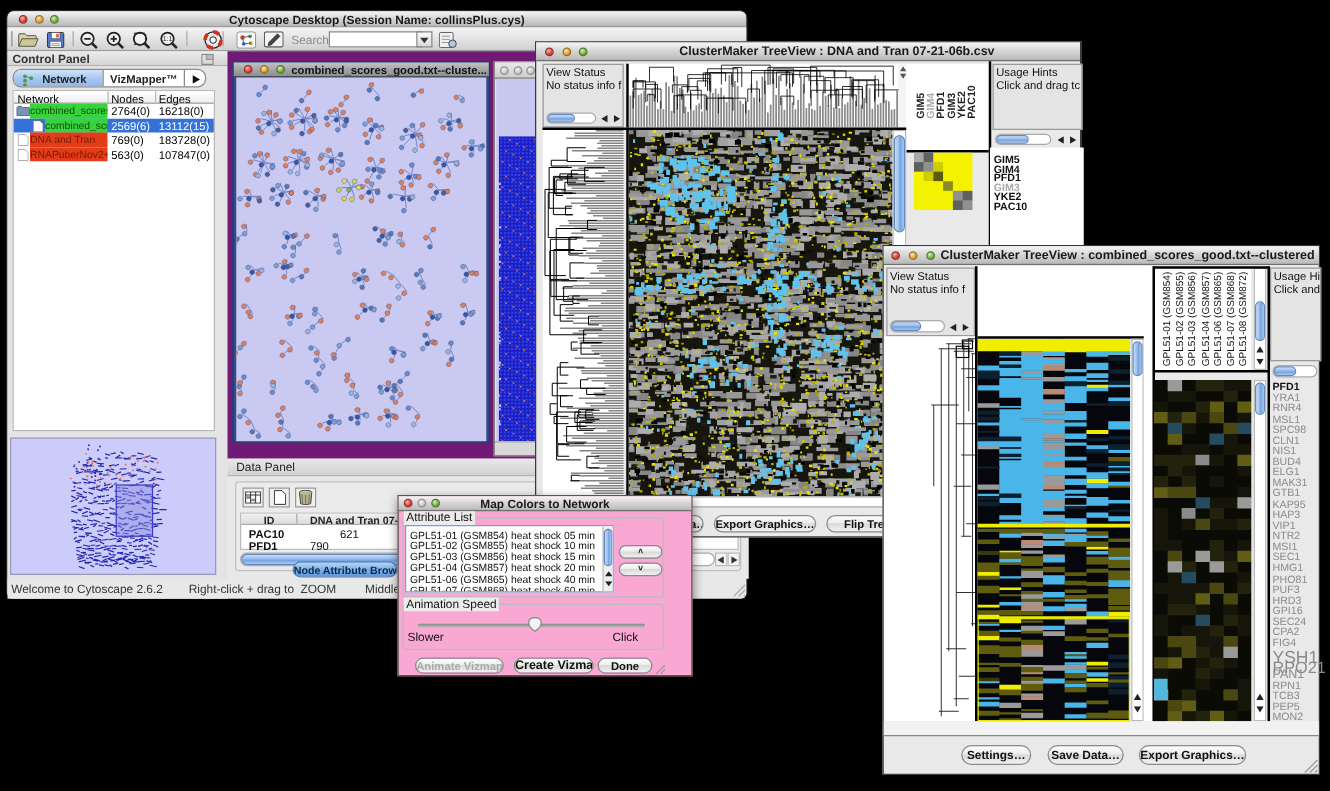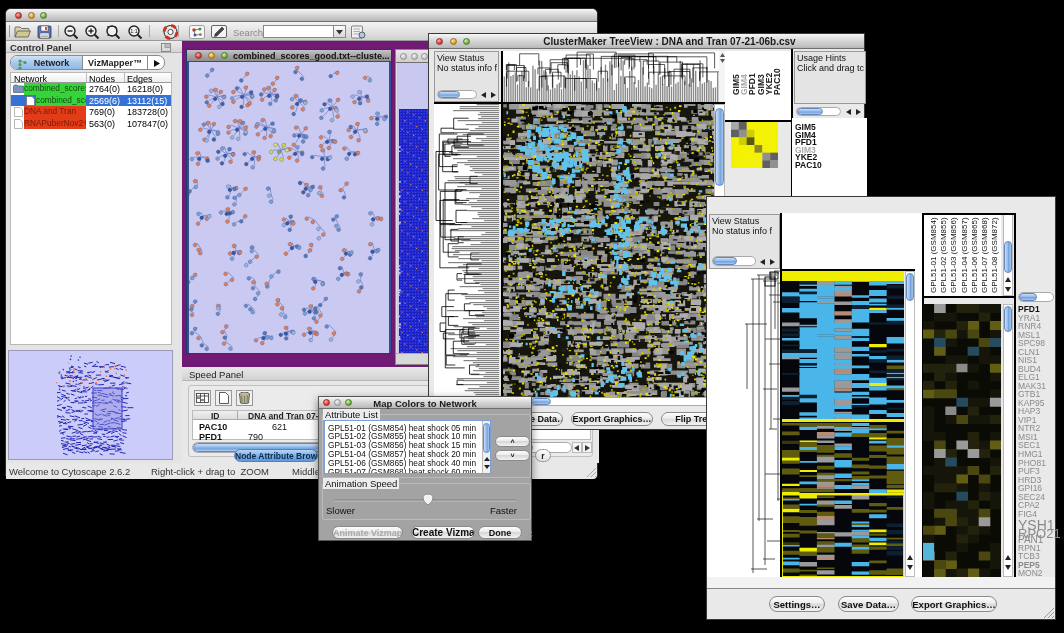--- a/index.html
+++ b/index.html
@@ -14,20 +14,21 @@
 .aquabtn { position:absolute; background:linear-gradient(#fdfdfd, #ececec 45%, #d8d8d8 50%, #f2f2f2); border:1px solid #8a8a8a; border-radius:8px; text-align:center; font-weight:bold; color:#111; white-space:nowrap; overflow:hidden; }
 .scrolltrack { position:absolute; background:#fff; border:1px solid #aaa; border-radius:7px; }
 .scrollthumb { position:absolute; border-radius:6px; background:linear-gradient(#c7dcf8, #9dc0ee 40%, #74a3de 60%, #a8c8f0); border:1px solid #6688bb; }
 .vthumb { background:linear-gradient(90deg, #c7dcf8, #9dc0ee 40%, #74a3de 60%, #a8c8f0); border:1px solid #6688bb; position:absolute; border-radius:6px;}
 </style></head><body>
 <div class="abs" style="left:5px;top:8px;width:593px;height:470px;background:#e8e8e8;border-radius:6px 6px 4px 4px;border:1px solid #2a2a2a;">
     <div class="titlebar abs" style="left:0;top:0;width:100%;height:13px;border-radius:5px 5px 0 0;">
       <span class="tl red" style="left:9px;"></span>
       <span class="tl yel" style="left:21.5px;"></span>
       <span class="tl grn" style="left:34px;"></span>
+      <div class="ttext" style="top:1.5px;font-size:9.5px;">Cytoscape Desktop (Session Name: collinsPlus.cys)</div>
     </div>
     <div class="abs" style="left:0;top:13px;width:100%;height:19px;background:linear-gradient(#f4f4f4,#dcdcdc 70%,#cfcfcf);border-bottom:1px solid #9a9a9a;">
       <div class="abs" style="left:3px;top:3px;width:1px;height:12px;background:#bbb;border-left:1px solid #999;"></div>
       <svg class="abs" style="left:8px;top:2.5px;" width="17" height="14" viewBox="0 0 17 14">
 <path d="M1 12 L1 3 Q1 2 2 2 L6 2 L7.5 3.5 L14 3.5 Q15 3.5 15 4.5 L15 6" fill="#d8d2a8" stroke="#555" stroke-width="0.8"></path>
 <path d="M1 12 L3.5 6 L16.5 6 L14 12 Z" fill="#cfc88f" stroke="#555" stroke-width="0.8"></path>
       </svg>
       <svg class="abs" style="left:31px;top:2.5px;" width="15" height="14" viewBox="0 0 15 14">
 <rect x="1" y="1" width="13" height="12" rx="1" fill="#5b79c9" stroke="#333" stroke-width="0.8"></rect>
 <rect x="4" y="1" width="7" height="5" fill="#fff" stroke="#444" stroke-width="0.5"></rect>
@@ -261,21 +262,21 @@
             <path d="M26.1 35a1.9 1.9 0 1 0 0.01 0zM53.1 33a1.9 1.9 0 1 0 0.01 0zM80.1 32a1.9 1.9 0 1 0 0.01 0zM108.1 40a1.9 1.9 0 1 0 0.01 0zM141.1 45a1.9 1.9 0 1 0 0.01 0zM170.1 35a1.9 1.9 0 1 0 0.01 0zM188.1 55a1.9 1.9 0 1 0 0.01 0zM20.1 68a1.9 1.9 0 1 0 0.01 0zM48.1 66a1.9 1.9 0 1 0 0.01 0zM76.1 65a1.9 1.9 0 1 0 0.01 0zM110.1 72a1.9 1.9 0 1 0 0.01 0zM138.1 78a1.9 1.9 0 1 0 0.01 0zM166.1 68a1.9 1.9 0 1 0 0.01 0zM10.1 95a1.9 1.9 0 1 0 0.01 0zM36.1 92a1.9 1.9 0 1 0 0.01 0zM63.1 95a1.9 1.9 0 1 0 0.01 0zM106.1 90a1.9 1.9 0 1 0 0.01 0zM133.1 95a1.9 1.9 0 1 0 0.01 0zM160.1 90a1.9 1.9 0 1 0 0.01 0zM40.9 126a1.9 1.9 0 1 0 0.01 0zM116.8 125a1.9 1.9 0 1 0 0.01 0zM12.7 153.8a1.9 1.9 0 1 0 0.01 0zM37.7 150a1.9 1.9 0 1 0 0.01 0zM98.3 159.4a1.9 1.9 0 1 0 0.01 0zM184.1 155.5a1.9 1.9 0 1 0 0.01 0zM44.7 189.1a1.9 1.9 0 1 0 0.01 0zM103 184.1a1.9 1.9 0 1 0 0.01 0zM157 189.7a1.9 1.9 0 1 0 0.01 0zM183.5 187.8a1.9 1.9 0 1 0 0.01 0zM126.2 218a1.9 1.9 0 1 0 0.01 0zM152.9 211a1.9 1.9 0 1 0 0.01 0zM120.6 247.8a1.9 1.9 0 1 0 0.01 0zM74.4 274.2a1.9 1.9 0 1 0 0.01 0zM96.9 269.8a1.9 1.9 0 1 0 0.01 0zM121.2 269a1.9 1.9 0 1 0 0.01 0z" fill="#3355aa" stroke="#445588" stroke-width="0.35"></path>
             <path d="M97.8 85.8a1.9 1.9 0 1 0 0.01 0zM82.1 88.1a1.9 1.9 0 1 0 0.01 0zM94.6 81.4a1.9 1.9 0 1 0 0.01 0z" fill="#c8d850" stroke="#445588" stroke-width="0.35"></path>
             <path d="M92.6 95.6a1.9 1.9 0 1 0 0.01 0zM86.3 95a1.9 1.9 0 1 0 0.01 0z" fill="#d8d840" stroke="#445588" stroke-width="0.35"></path>
             <path d="M86.4 80.9a1.9 1.9 0 1 0 0.01 0zM97.9 86.2a1.9 1.9 0 1 0 0.01 0z" fill="#e0e060" stroke="#445588" stroke-width="0.35"></path>
             <path d="M90.1 88a1.9 1.9 0 1 0 0.01 0z" fill="#88aa66" stroke="#445588" stroke-width="0.35"></path>
           </svg></div>
       </div>
     </div>
     <div class="abs" style="left:176px;top:358px;width:417px;height:96px;background:#e8e8e8;">
       <div class="abs" style="left:0;top:0;width:100%;height:14px;background:linear-gradient(#e8e8e8,#d2d2d2);border-bottom:1px solid #b5b5b5;">
-        <span class="abs" style="left:7px;top:2px;font-size:9.5px;color:#222;">Speed Panel</span>
+        <span class="abs" style="left:7px;top:2px;font-size:9.5px;color:#222;">Data Panel</span>
       </div>
       <div class="abs" style="left:6px;top:18px;width:405px;height:72px;background:#ebebeb;border:1px solid #c0c0c0;border-radius:3px;">
         <div class="abs" style="left:5px;top:4px;width:17px;height:16px;border:1px solid #999;background:#f0f0f0;"></div>
         <svg class="abs" style="left:7px;top:7px;" width="13" height="10">
           <rect x="0.5" y="0.5" width="12" height="9" fill="#fff" stroke="#333" stroke-width="0.8"></rect>
           <line x1="0.5" y1="3" x2="12.5" y2="3" stroke="#333" stroke-width="0.8"></line>
           <line x1="4.5" y1="0.5" x2="4.5" y2="9.5" stroke="#333" stroke-width="0.8"></line>
           <line x1="8.5" y1="0.5" x2="8.5" y2="9.5" stroke="#333" stroke-width="0.8"></line>
           <rect x="1" y="4" width="3" height="2" fill="#888"></rect>
           <rect x="5" y="6" width="3" height="2" fill="#888"></rect>
@@ -777,20 +778,26 @@
       </svg></div>
     <div class="abs" style="left:285px;top:70px;width:11px;height:293px;background:#fff;border:1px solid #bbb;"></div>
     <div class="vthumb" style="left:286px;top:74px;width:9px;height:78px;"></div>
     <div class="scrolltrack" style="left:72px;top:363px;width:216px;height:9px;border-radius:5px;"></div>
     <div class="scrollthumb" style="left:102px;top:364px;width:20px;height:7px;"></div>
     <div class="aquabtn" style="left:84px;top:378px;width:50px;height:14px;font-size:9px;line-height:13px;">Save Data…</div>
     <div class="aquabtn" style="left:142px;top:378px;width:82px;height:14px;font-size:9px;line-height:13px;">Export Graphics…</div>
     <div class="aquabtn" style="left:232px;top:378px;width:80px;height:14px;font-size:9px;line-height:13px;">Flip Tree No</div>
   </div>
 <div class="abs" style="left:706px;top:196px;width:350px;height:424px;background:#e9e9e9;border:1px solid #3a3a3a;">
+    <div class="titlebar abs" style="left:0;top:0;width:100%;height:15px;">
+      <span class="tl red" style="left:6px;"></span>
+      <span class="tl yel" style="left:20px;"></span>
+      <span class="tl grn" style="left:34px;"></span>
+      <div class="ttext" style="top:2px;left:44px;right:2px;font-size:10px;white-space:nowrap;overflow:hidden;">ClusterMaker TreeView : combined_scores_good.txt--clustered</div>
+    </div>
     <div class="abs" style="left:2px;top:17px;width:71px;height:55px;background:#e4e4e4;border:1px solid #999;">
       <div class="abs" style="left:2px;top:1px;font-size:9px;color:#111;">View Status<br>No status info f</div>
       <div class="scrolltrack" style="left:2px;top:41px;width:44px;height:10px;"></div>
       <div class="scrollthumb" style="left:3px;top:42px;width:24px;height:8px;"></div>
       <svg class="abs" style="left:50px;top:44px;" width="6" height="6">
         <path d="M5 0 L5 6 L0 3 Z" fill="#222"></path>
       </svg>
       <svg class="abs" style="left:60px;top:44px;" width="6" height="6">
         <path d="M0 0 L0 6 L5 3 Z" fill="#222"></path>
       </svg>
@@ -888,20 +895,23 @@
       </svg></div>
     <div class="abs" style="left:296px;top:107px;width:10px;height:273px;background:#fff;border:1px solid #bbb;"></div>
     <div class="vthumb" style="left:297px;top:109px;width:8px;height:26px;"></div>
     <svg class="abs" style="left:298px;top:358px;" width="6" height="6">
       <path d="M0 5 L3 0 L6 5 Z" fill="#222"></path>
     </svg>
     <svg class="abs" style="left:298px;top:368px;" width="6" height="6">
       <path d="M0 0 L3 5 L6 0 Z" fill="#222"></path>
     </svg>
     <div class="abs" style="left:307px;top:16px;width:2px;height:364px;background:#000;"></div>
+    <div class="abs" style="left:309px;top:17px;width:41px;height:75px;background:#e4e4e4;border:1px solid #999;">
+      <div class="abs" style="left:2px;top:1px;font-size:9px;color:#111;white-space:nowrap;">Usage Hi<br>Click and</div>
+    </div>
     <div class="scrolltrack" style="left:311px;top:95px;width:36px;height:10px;"></div>
     <div class="scrollthumb" style="left:312px;top:96px;width:18px;height:8px;"></div>
     <div class="abs" style="left:311px;top:107.00px;font-size:8.5px;font-weight:bold;color:#111;">PFD1</div>
     <div class="abs" style="left:311px;top:115.53px;font-size:8.5px;font-weight:normal;color:#8a8a8a;">YRA1</div>
     <div class="abs" style="left:311px;top:124.06px;font-size:8.5px;font-weight:normal;color:#8a8a8a;">RNR4</div>
     <div class="abs" style="left:311px;top:132.59px;font-size:8.5px;font-weight:normal;color:#8a8a8a;">MSL1</div>
     <div class="abs" style="left:311px;top:141.12px;font-size:8.5px;font-weight:normal;color:#8a8a8a;">SPC98</div>
     <div class="abs" style="left:311px;top:149.65px;font-size:8.5px;font-weight:normal;color:#8a8a8a;">CLN1</div>
     <div class="abs" style="left:311px;top:158.18px;font-size:8.5px;font-weight:normal;color:#8a8a8a;">NIS1</div>
     <div class="abs" style="left:311px;top:166.71px;font-size:8.5px;font-weight:normal;color:#8a8a8a;">BUD4</div>
@@ -920,35 +930,35 @@
     <div class="abs" style="left:311px;top:277.60px;font-size:8.5px;font-weight:normal;color:#8a8a8a;">HRD3</div>
     <div class="abs" style="left:311px;top:286.13px;font-size:8.5px;font-weight:normal;color:#8a8a8a;">GPI16</div>
     <div class="abs" style="left:311px;top:294.66px;font-size:8.5px;font-weight:normal;color:#8a8a8a;">SEC24</div>
     <div class="abs" style="left:311px;top:303.19px;font-size:8.5px;font-weight:normal;color:#8a8a8a;">CPA2</div>
     <div class="abs" style="left:311px;top:311.72px;font-size:8.5px;font-weight:normal;color:#8a8a8a;">FIG4</div>
     <div class="abs" style="left:311px;top:320.25px;font-size:14px;font-weight:normal;color:#8a8a8a;">YSH1</div>
     <div class="abs" style="left:311px;top:328.78px;font-size:13px;font-weight:normal;color:#8a8a8a;">RPO21</div>
     <div class="abs" style="left:311px;top:337.31px;font-size:10px;font-weight:normal;color:#8a8a8a;">PAN1</div>
     <div class="abs" style="left:311px;top:345.84px;font-size:8.5px;font-weight:normal;color:#8a8a8a;">RPN1</div>
     <div class="abs" style="left:311px;top:354.37px;font-size:8.5px;font-weight:normal;color:#8a8a8a;">TCB3</div>
-    <div class="abs" style="left:311px;top:362.90px;font-size:8.5px;font-weight:bold;color:#8a8a8a;">PEP5</div>
+    <div class="abs" style="left:311px;top:362.90px;font-size:8.5px;font-weight:normal;color:#8a8a8a;">PEP5</div>
     <div class="abs" style="left:311px;top:371.43px;font-size:8.5px;font-weight:normal;color:#8a8a8a;">MON2</div>
     <div class="abs" style="left:0;top:380px;width:100%;height:12px;background:#f2f2f2;border-bottom:1px solid #888;"></div>
     <div class="aquabtn" style="left:62px;top:399px;width:56px;height:16px;font-size:9.5px;line-height:15px;border-radius:9px;">Settings…</div>
     <div class="aquabtn" style="left:131px;top:399px;width:61px;height:16px;font-size:9.5px;line-height:15px;border-radius:9px;">Save Data…</div>
     <div class="aquabtn" style="left:204px;top:399px;width:86px;height:16px;font-size:9.5px;line-height:15px;border-radius:9px;">Export Graphics…</div>
     <svg class="abs" style="left:336px;top:410px;" width="12" height="12">
       <g stroke="#999" stroke-width="1">
         <line x1="11" y1="1" x2="1" y2="11"></line>
         <line x1="11" y1="5" x2="5" y2="11"></line>
         <line x1="11" y1="9" x2="9" y2="11"></line>
       </g>
     </svg>
   </div>
-<div class="abs" style="left:318px;top:396px;width:214px;height:145px;background:#a3a3a3;border:1px solid #555;box-shadow:0 3px 8px rgba(0,0,0,0.5);">
+<div class="abs" style="left:318px;top:396px;width:236px;height:145px;background:#f9a8d4;border:1px solid #555;box-shadow:0 3px 8px rgba(0,0,0,0.5);">
     <div class="titlebar abs" style="left:0;top:0;width:100%;height:12px;">
       <span class="tl red" style="left:4px;width:7px;height:7px;margin-top:-3.5px;"></span>
       <span class="tl gray" style="left:15px;width:7px;height:7px;margin-top:-3.5px;"></span>
       <span class="tl grn" style="left:26px;width:7px;height:7px;margin-top:-3.5px;"></span>
       <div class="ttext" style="top:1px;font-size:9.5px;">Map Colors to Network</div>
     </div>
     <div class="abs" style="left:3px;top:17px;width:209px;height:64px;border:1px solid #bbb;border-radius:2px;"></div>
     <div class="abs" style="left:4px;top:12px;font-size:9.5px;color:#111;background:#ececec;padding:0 2px;">Attribute List</div>
     <div class="abs" style="left:5px;top:23px;width:167px;height:54px;background:#fff;border:1.5px solid #7aa0d4;font-size:8.3px;color:#111;overflow:hidden;">
       <div class="abs" style="left:3px;top:1.5px;white-space:nowrap;">GPL51-01 (GSM854) heat shock 05 min</div>
@@ -968,21 +978,21 @@
     </div>
     <div class="aquabtn" style="left:176px;top:39px;width:35px;height:11px;font-size:7px;line-height:10px;border-radius:6px;">˄</div>
     <div class="aquabtn" style="left:176px;top:53px;width:35px;height:11px;font-size:7px;line-height:10px;border-radius:6px;">˅</div>
     <div class="abs" style="left:3px;top:86px;width:209px;height:37px;border:1px solid #bbb;border-radius:2px;"></div>
     <div class="abs" style="left:4px;top:81px;font-size:9.5px;color:#111;background:#ececec;padding:0 2px;">Animation Speed</div>
     <div class="abs" style="left:15px;top:102px;width:182px;height:3px;background:linear-gradient(#888,#bbb);border-radius:2px;"></div>
     <svg class="abs" style="left:103px;top:96px;" width="12" height="13">
       <path d="M1 5 Q1 1 6 1 Q11 1 11 5 Q11 9 6 12 Q1 9 1 5 Z" fill="#f2f2f2" stroke="#888" stroke-width="1"></path>
     </svg>
     <div class="abs" style="left:7px;top:108px;font-size:9.5px;color:#111;">Slower</div>
-    <div class="abs" style="left:171px;top:108px;font-size:9.5px;color:#111;">Faster</div>
+    <div class="abs" style="left:171px;top:108px;font-size:9.5px;color:#111;">Click</div>
     <div class="aquabtn" style="left:13px;top:129px;width:71px;height:13px;font-size:9px;line-height:12px;color:#aaa;">Animate Vizmap</div>
     <div class="aquabtn" style="left:92px;top:129px;width:64px;height:13px;font-size:10px;line-height:12px;">Create Vizmap</div>
     <div class="aquabtn" style="left:159px;top:129px;width:44px;height:13px;font-size:9px;line-height:12px;">Done</div>
     <svg class="abs" style="left:205px;top:134px;" width="9" height="9">
       <g stroke="#999" stroke-width="1">
         <line x1="8" y1="1" x2="1" y2="8"></line>
         <line x1="8" y1="4.5" x2="4.5" y2="8"></line>
       </g>
     </svg>
   </div>

